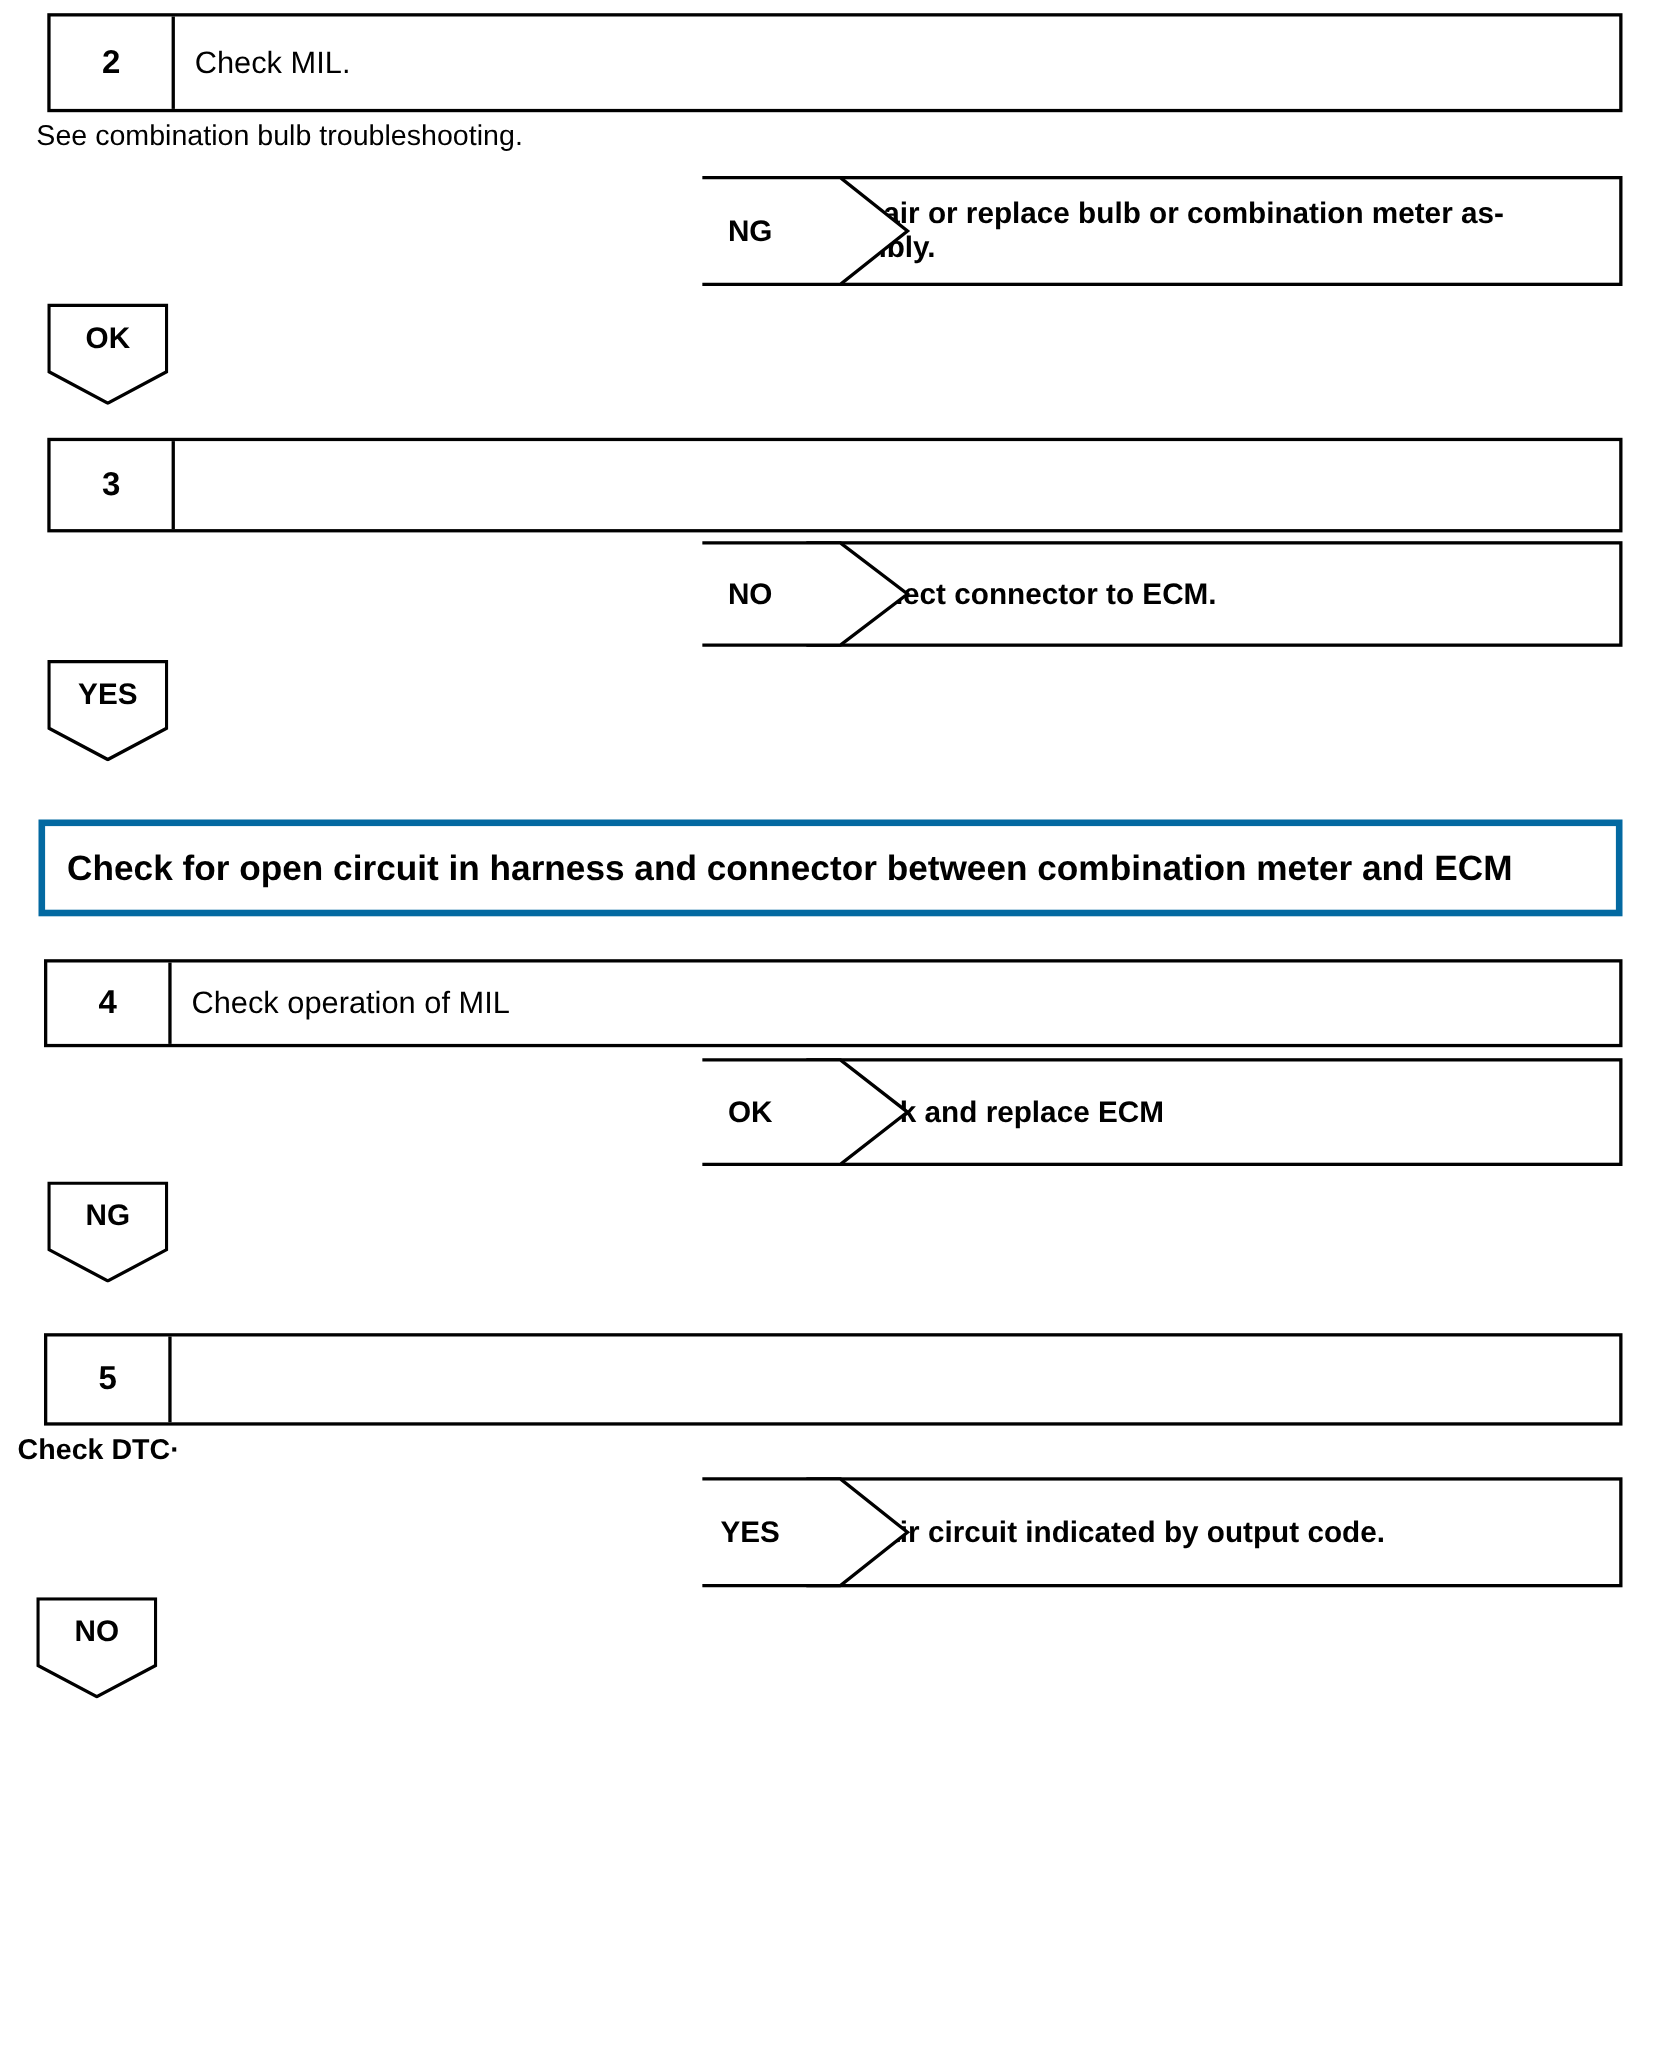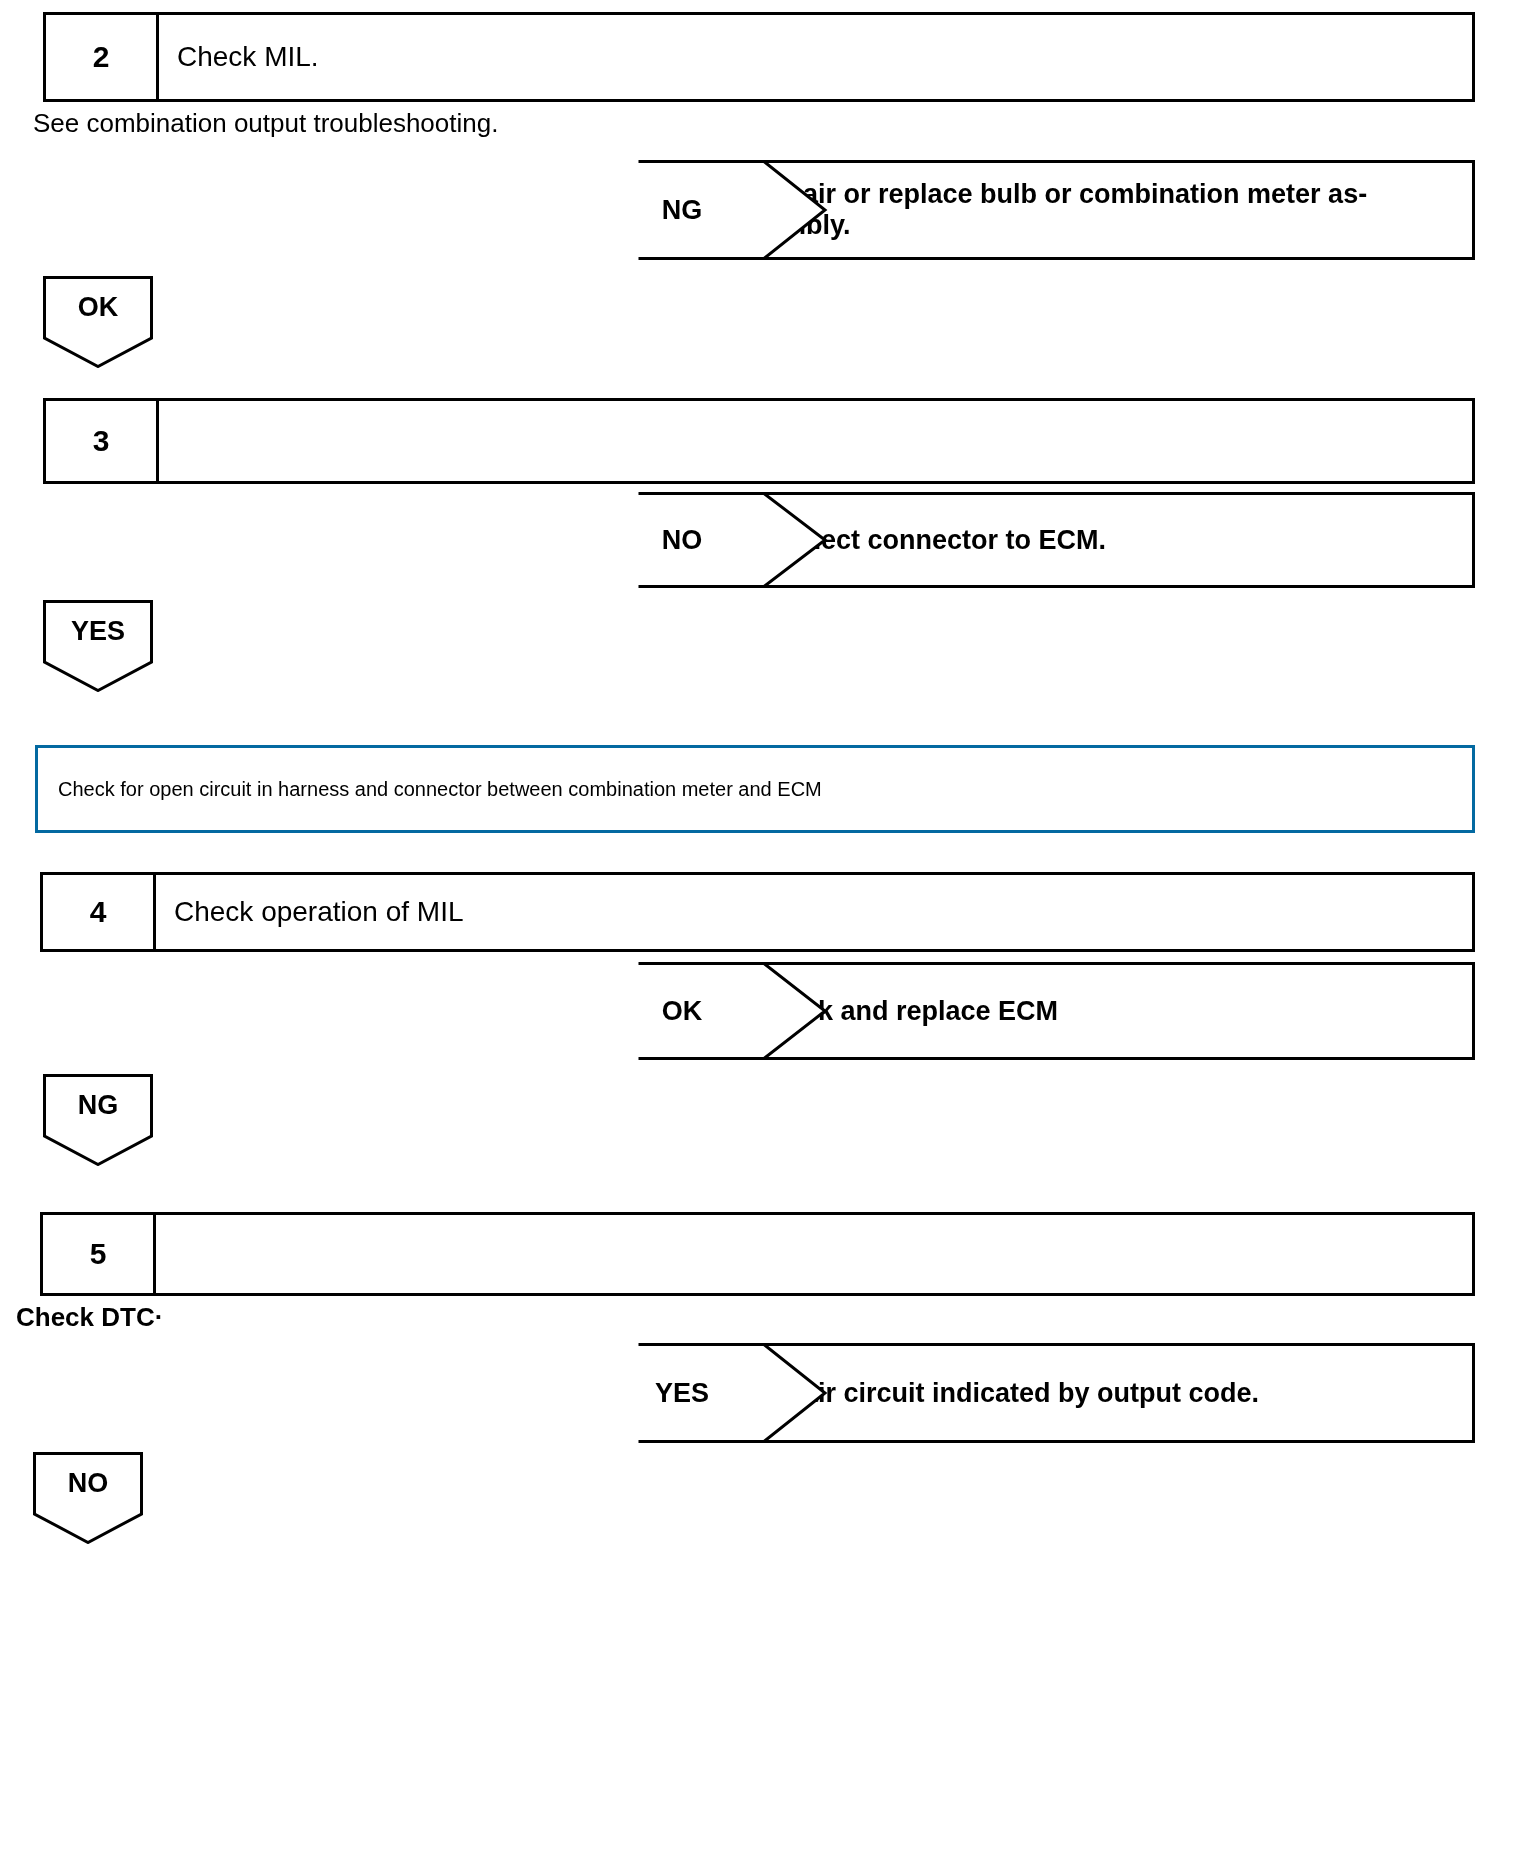--- a/index.html
+++ b/index.html
@@ -48,28 +48,28 @@
     padding-left: 18px;
     padding-right: 14px;
     font-size: 28px;
     font-weight: normal;
   }
 
   
   .plain-box {
     position: absolute;
     box-sizing: border-box;
-    border: 3px solid #0369a1;
+    border: 6px solid #0369a1;
     background: #fff;
     display: flex;
     align-items: center;
     padding-left: 20px;
     padding-right: 14px;
-    font-size: 20px;
-    font-weight: normal;
+    font-size: 32px;
+    font-weight: bold;
   }
 
   
   .branch {
     position: absolute;
     display: flex;
     align-items: stretch;
   }
   .branch-chevron {
     position: relative;
@@ -147,21 +147,21 @@
 </head>
 <body>
 
 <div id="page">
 
   <div class="step-box" style="left:43px; top:12px; width:1432px; height:90px;">
     <div class="step-num">2</div>
     <div class="step-text">Check MIL.</div>
   </div>
 
-  <div class="note" style="left:33px; top:108px;">See combination output troubleshooting.</div>
+  <div class="note" style="left:33px; top:108px;">See combination bulb troubleshooting.</div>
 
   <div class="branch" style="left:637px; top:160px; width:838px; height:100px;">
     <div class="branch-chevron">
       <svg class="chev-svg" viewBox="0 0 190 100" preserveAspectRatio="none">
         <path d="M 1.5,1.5 L 127,1.5 L 188,50 L 127,98.5 L 1.5,98.5" fill="#ffffff" stroke="#000000" stroke-width="3" stroke-linejoin="miter" vector-effect="non-scaling-stroke"></path>
       </svg>
       <span class="chev-label">NG</span>
     </div>
     <div class="branch-result" style="flex:1 1 auto;">Repair or replace bulb or combination meter as-sembly.</div>
   </div>

